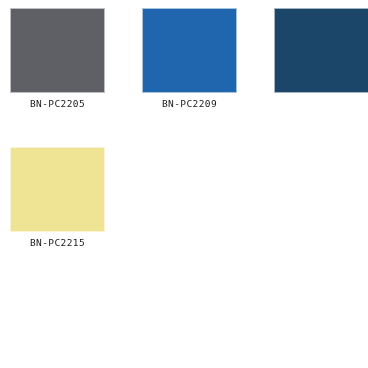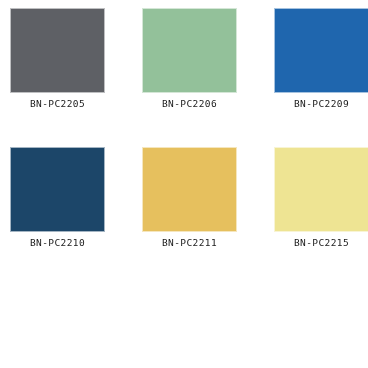--- a/index.html
+++ b/index.html
@@ -56,40 +56,31 @@
 </head>
 <body style="background-color: rgb(255, 255, 255);">
 
 <div id="swatch-grid">
 
   <div class="swatch-cell">
     <div class="swatch-chip" style="background-color: rgb(94, 96, 101);"></div>
     <div class="swatch-label">BN-PC2205</div>
   </div>
 
-  <div class="swatch-cell">
-    <div class="swatch-chip" style="background-color: rgb(147, 193, 154);"></div>
-    <div class="swatch-label">BN-PC2206</div>
-  </div>
 
 
   <div class="swatch-cell">
     <div class="swatch-chip" style="background-color: rgb(31, 102, 174);"></div>
     <div class="swatch-label">BN-PC2209</div>
   </div>
 
   <div class="swatch-cell">
     <div class="swatch-chip" style="background-color: rgb(28, 70, 105);"></div>
-    <div class="swatch-label">BN-PC2210</div>
   </div>
 
-  <div class="swatch-cell">
-    <div class="swatch-chip" style="background-color: rgb(230, 192, 94);"></div>
-    <div class="swatch-label">BN-PC2211</div>
-  </div>
 
 
   <div class="swatch-cell">
     <div class="swatch-chip" style="background-color: rgb(238, 228, 147);"></div>
     <div class="swatch-label">BN-PC2215</div>
   </div>
 
 
 </div>
 

